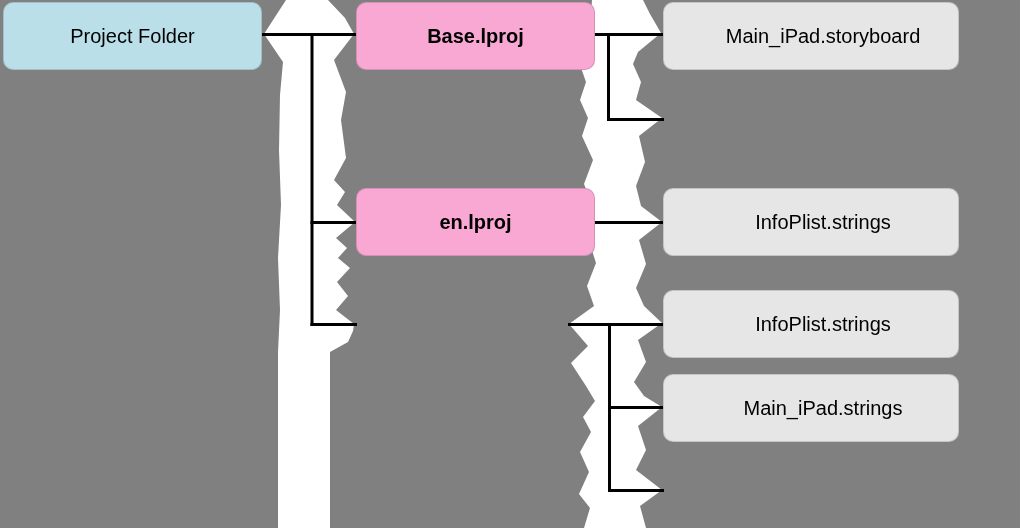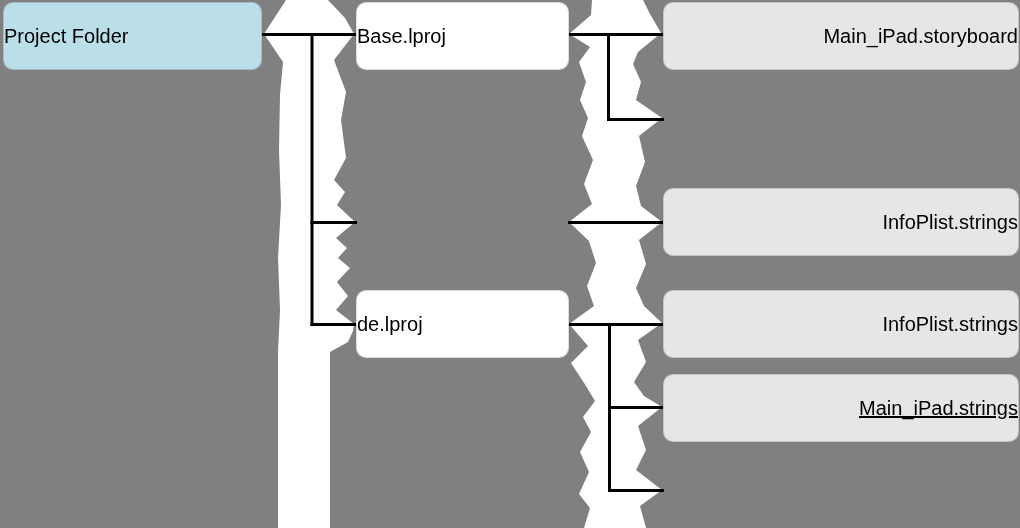--- a/index.html
+++ b/index.html
@@ -11,40 +11,41 @@
     overflow: hidden;
     font-family: "Liberation Sans", sans-serif;
   }
   .stage svg { position: absolute; left: 0; top: 0; }
   .node {
     position: absolute;
     height: 68px;
     box-sizing: border-box;
     display: flex;
     align-items: center;
+    justify-content: center;
     border-radius: 10px;
     border: 1px solid rgba(0,0,0,0.14);
     font-size: 20px;
     color: #000;
     white-space: nowrap;
   }
   .root   { left: 3px;   top: 2px;   width: 259px; background: #badfe9; }
-  .folder { left: 356px; width: 213px; background: #ffffff; }
+  .folder { left: 356px; width: 239px; background: #f9a8d4; font-weight: bold; }
   .folder.f0 { top: 2px; }
   .folder.f1 { top: 188px; }
   .folder.f2 { top: 290px; }
   .file {
-    left: 663px; width: 356px; background: #e6e6e6;
-    justify-content: flex-end; padding-left: 24px;
+    left: 663px; width: 296px; background: #e6e6e6;
+    justify-content: center; padding-left: 24px;
   }
   .file.r0 { top: 2px; }
   .file.r1 { top: 86px; }
   .file.r2 { top: 188px; }
   .file.r3 { top: 290px; }
-  .file.r4 { top: 374px; text-decoration: underline; }
+  .file.r4 { top: 374px; }
   .file.r5 { top: 458px; }
 </style>
 </head>
 <body>
 
 <div class="stage">
 
   <svg width="1020" height="528" viewBox="0 0 1020 528">
 
     <polygon points="286,0 328,0 345,18 354,34 334,60 346,92 341,120 346,158 334,180 345,192 337,205 355,222 336,238 347,248 338,258 350,268 337,282 348,296 336,310 354,324 353,331 348,342 330,352 330,528 278,528 278,352 280,310 278,258 281,205 279,150 280,95 283,62 264,34" fill="#ffffff"></polygon>
@@ -67,22 +68,22 @@
     </g>
   </svg>
 
   <div class="node root">
     <span>Project Folder</span>
   </div>
 
   <div class="node folder f0">
     <span>Base.lproj</span>
   </div>
-  <div class="node folder f2">
-    <span>de.lproj</span>
+  <div class="node folder f1">
+    <span>en.lproj</span>
   </div>
 
   <div class="node file r0">
     <span>Main_iPad.storyboard</span>
   </div>
   <div class="node file r2">
     <span>InfoPlist.strings</span>
   </div>
   <div class="node file r3">
     <span>InfoPlist.strings</span>

